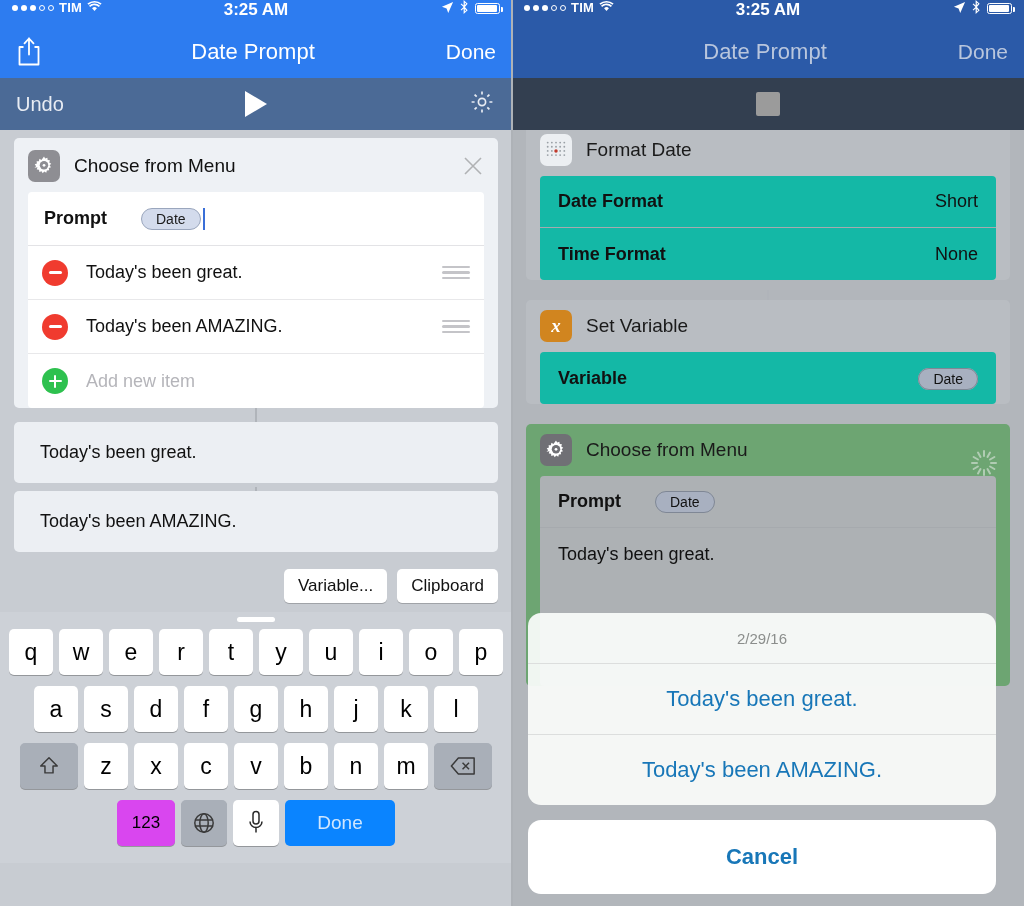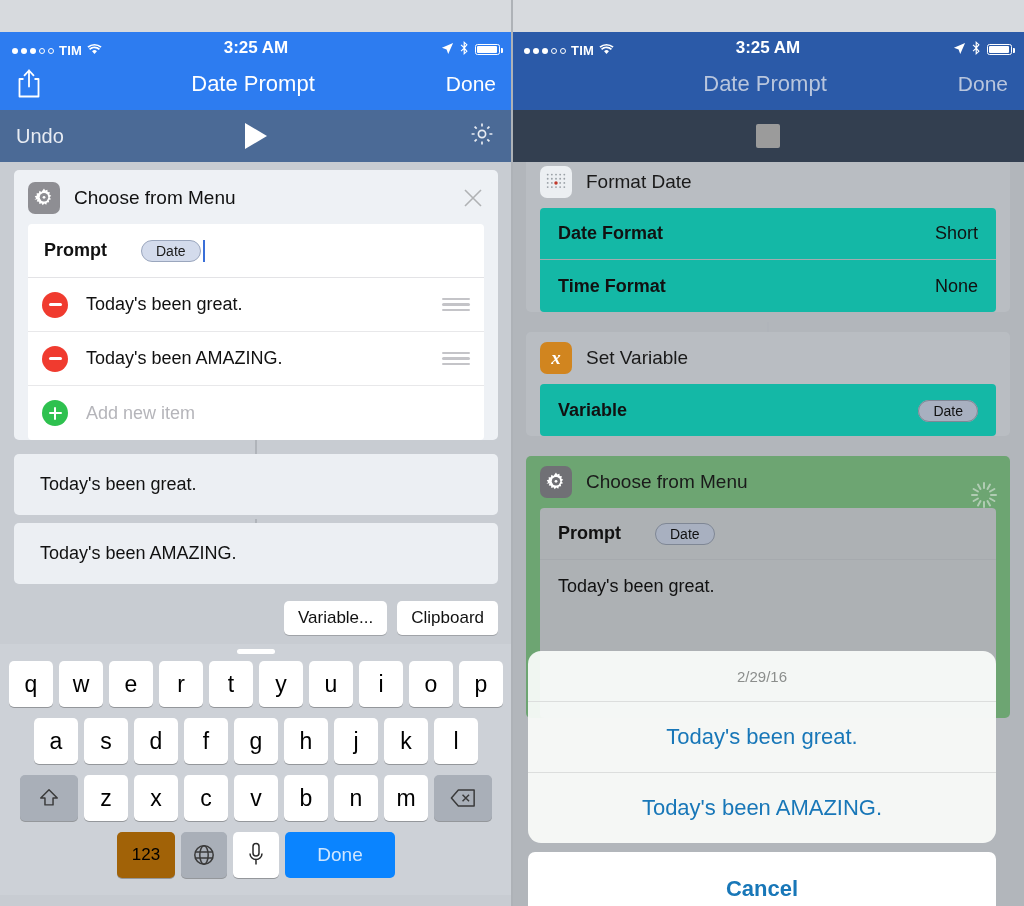--- a/index.html
+++ b/index.html
@@ -9,22 +9,22 @@
     background: #c9ccd1;
     overflow: hidden;
   }
   .stage { position: relative; width: 1024px; height: 906px; display: flex; }
   .phone { position: relative; width: 512px; height: 906px; overflow: hidden; background: #d7dade; }
   .phone.right { filter: none; }
 
   
   .statusbar {
     height: 26px; background: #2d7cf0; color: #fff;
-    display: flex; align-items: flex-end; padding: 0 12px;
-    font-size: 13px; font-weight: bold; position: relative; z-index: 5; margin-top: 32px;
+    display: flex; align-items: flex-start; padding: 0 12px;
+    font-size: 13px; font-weight: bold; position: relative; z-index: 5;
   }
   .right .statusbar { background: #2b5aa8; }
   .sb-left { display: flex; align-items: center; gap: 5px; }
   .dots { display: flex; align-items: center; gap: 3px; }
   .dot { width: 6px; height: 6px; border-radius: 50%; background: #fff; }
   .dot.hollow { background: transparent; border: 1.2px solid #fff; width: 6px; height: 6px; }
   .carrier { font-size: 13px; font-weight: bold; letter-spacing: .2px; }
   .sb-center { position: absolute; left: 0; right: 0; text-align: center; font-size: 17px; font-weight: bold; pointer-events: none; }
   .sb-right { margin-left: auto; display: flex; align-items: center; gap: 6px; z-index: 2; }
   .battery { width: 25px; height: 11px; border: 1.3px solid #fff; border-radius: 2.5px; position: relative; }
@@ -114,21 +114,21 @@
   .kb-grab { display: flex; justify-content: center; padding: 5px 0 7px 0; }
   .kb-grab i { width: 38px; height: 5px; border-radius: 3px; background: #fff; display: block; }
   .kb-row { display: flex; justify-content: center; gap: 6px; margin-bottom: 11px; }
   .key {
     background: #fff; border-radius: 5px; box-shadow: 0 1px 0 rgba(0,0,0,.28);
     height: 46px; width: 44px; display: flex; align-items: center; justify-content: center;
     font-size: 23px; color: #000; font-weight: 400;
   }
   .key.wide { width: 58px; background: #a9afb8; }
   .key.mic { width: 46px; }
-  .key.num { width: 58px; background: #a16207; font-size: 17px; }
+  .key.num { width: 58px; background: #d946ef; font-size: 17px; }
   .key.globe { width: 46px; background: #a9afb8; }
   .key.space { flex: 1; max-width: 202px; font-size: 17px; }
   .key.done { width: 110px; background: #0a84ff; color: #cfe6ff; font-size: 19px; font-weight: 400; box-shadow: none; }
   .kb-row.r2 { padding: 0 22px; }
   .kb-row.r3 { padding: 0 2px; }
   .kb-row.r4 { padding: 0 2px; gap: 6px; }
 
   
   .body-right { background: #b2b6bb; height: calc(906px - 130px); position: relative; overflow: hidden; }
   .rcard { background: #b9bdc2; border-radius: 5px; margin: 0 14px 8px 14px; position: relative; z-index: 2; }
@@ -150,21 +150,21 @@
   .spinner { margin-left: auto; width: 26px; height: 26px; position: relative; opacity: .55; }
   .spinner i { position: absolute; left: 50%; top: 50%; width: 2px; height: 7px; background: #e8ece9; border-radius: 1px; transform-origin: 1px 13px; }
 
   
   .sheet-wrap { position: absolute; left: 0; right: 0; bottom: 0; padding: 0 28px 12px 16px; z-index: 20; }
   .sheet { background: rgba(249,251,249,.94); border-radius: 13px; overflow: hidden; }
   .sheet-title { text-align: center; font-size: 15px; color: #8b8e8c; padding: 17px 0 16px 0; border-bottom: 1px solid #dcdedd; }
   .sheet-btn { text-align: center; font-size: 22px; color: #1877b8; padding: 22px 0; border-bottom: 1px solid #dcdedd; }
   .sheet-btn:last-child { border-bottom: none; }
   .sheet-cancel {
-    margin-top: 9px; background: #fff; border-radius: 7px; text-align: center;
+    margin-top: 15px; background: #fff; border-radius: 13px; text-align: center;
     font-size: 22px; font-weight: bold; color: #1877b8; padding: 24px 0;
   }
   .divider-line { position: absolute; top: 0; bottom: 0; left: 511px; width: 2px; background: #aeb2b7; z-index: 30; }
 </style>
 </head>
 <body>
 
 <div class="stage">
 
   <div class="phone left">

